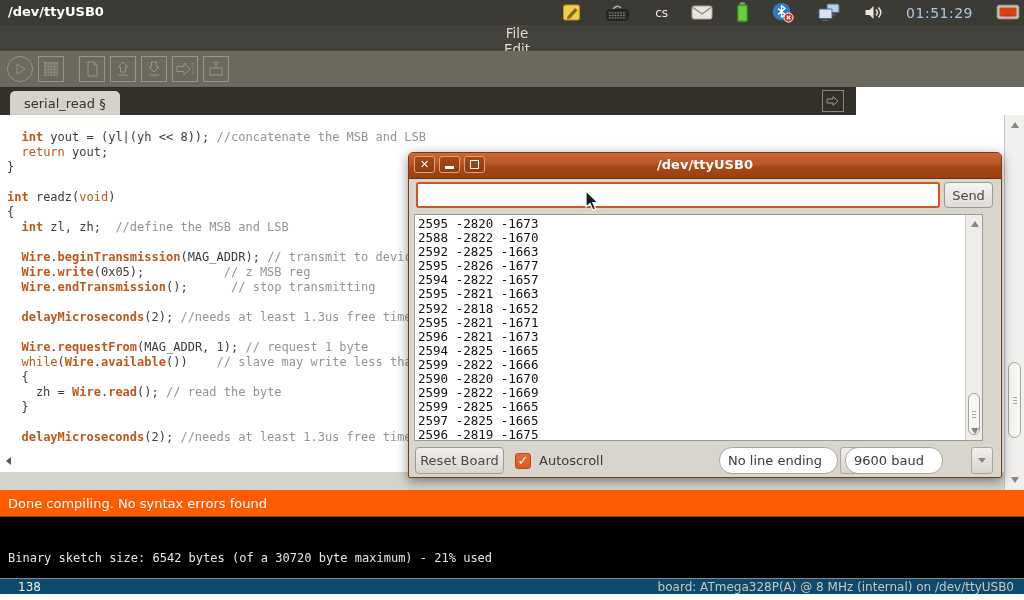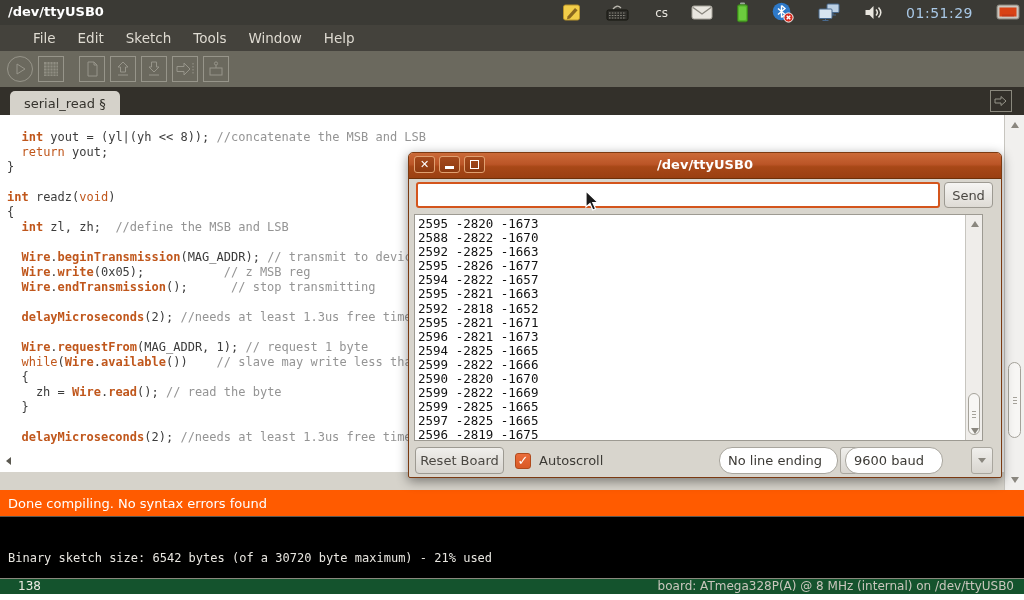--- a/index.html
+++ b/index.html
@@ -9,34 +9,34 @@
   
   .top-panel{position:absolute;left:0;top:0;width:1024px;height:25px;background:#3b3a35;}
   .win-title{position:absolute;left:8px;top:4px;color:#fff;font-weight:bold;font-size:13px;}
   .tray{position:absolute;right:4px;top:0;height:25px;display:flex;align-items:center;gap:23px;}
   .tray-icon{display:inline-flex;align-items:center;}
   .kbd-label{color:#e9e6df;font-size:12px;margin-left:2px;}
   .clock{color:#a9c8e6;font-size:14px;letter-spacing:.5px;}
 
   
   .menu-bar{position:absolute;left:0;top:25px;width:1024px;height:26px;background:#44423c;
-    display:flex;align-items:center;padding-left:22px;box-sizing:border-box;}
+    display:flex;align-items:center;padding-left:10px;box-sizing:border-box;flex-direction:column;}
   .menu-item{color:#dfdbd2;font-size:13.5px;padding:0 11px;cursor:default;}
 
   
   .toolbar{position:absolute;left:0;top:51px;width:1024px;height:36px;background:#6b695e;
     display:flex;align-items:center;padding-left:7px;box-sizing:border-box;gap:5px;}
   .tb-btn{width:26px;height:26px;border:1px solid #97958a;box-sizing:border-box;display:flex;
     align-items:center;justify-content:center;}
   .tb-btn.round{border-radius:50%;}
   .tb-btn:nth-child(3){margin-left:10px;}
   .tb-btn svg{display:block;}
 
   
-  .tab-bar{position:absolute;left:0;top:87px;width:1024px;height:28px;background:#33302a;}
+  .tab-bar{position:absolute;left:0;top:87px;width:856px;height:28px;background:#33302a;}
   .tab{position:absolute;left:10px;bottom:0;height:24px;background:#d5d2ca;border-radius:5px 5px 0 0;
     padding:0 14px;display:flex;align-items:center;font-size:13px;color:#35332d;}
   .tab-menu-btn{position:absolute;right:12px;top:3px;width:22px;height:22px;border:1px solid #8a887d;
     display:flex;align-items:center;justify-content:center;box-sizing:border-box;}
 
   
   .editor{position:absolute;left:0;top:115px;width:1004px;height:357px;background:#ffffff;overflow:hidden;}
   .code{padding:15px 0 0 7px;font-family:"DejaVu Sans Mono",monospace;font-size:12px;line-height:15px;}
   .code-line{white-space:pre;height:15px;}
   .kw{color:#c0571c;font-weight:bold;}
@@ -64,22 +64,22 @@
     display:flex;align-items:center;}
   .status-text{color:#fff;font-size:13px;margin-left:8px;}
 
   
   .console{position:absolute;left:0;top:516px;width:1024px;height:62px;background:#000;
     border-top:1px solid #5a5850;box-sizing:border-box;}
   .console-text{color:#e8e6e0;font-family:"DejaVu Sans Mono",monospace;font-size:12px;
     padding:34px 0 0 8px;white-space:pre;}
 
   
-  .footer{position:absolute;left:0;top:578px;width:1024px;height:16px;background:#14532d;
-    border-top:1px solid #8a887d;box-sizing:border-box;display:flex;justify-content:space-between;}
+  .footer{position:absolute;left:0;top:578px;width:1024px;height:16px;background:#0c4a6e;
+    border-top:1px solid #8a887d;box-sizing:border-box;display:flex;align-items:center;justify-content:space-between;}
   .footer-line{color:#efece4;font-size:12px;margin-left:18px;}
   .footer-board{color:#c9c6bd;font-size:12px;margin-right:10px;}
 
   
   .serial-win{position:absolute;left:408px;top:152px;width:594px;height:326px;background:#d8d5cd;
     border:1px solid #7b3a12;border-radius:5px 5px 2px 2px;box-sizing:border-box;
     box-shadow:0 3px 12px rgba(0,0,0,.45);}
   .titlebar{position:relative;height:25px;border-radius:4px 4px 0 0;
     background:linear-gradient(#cb6a38 0%,#bb5527 45%,#a84817 55%,#9a4012 100%);
     border-bottom:1px solid #6e3008;}

